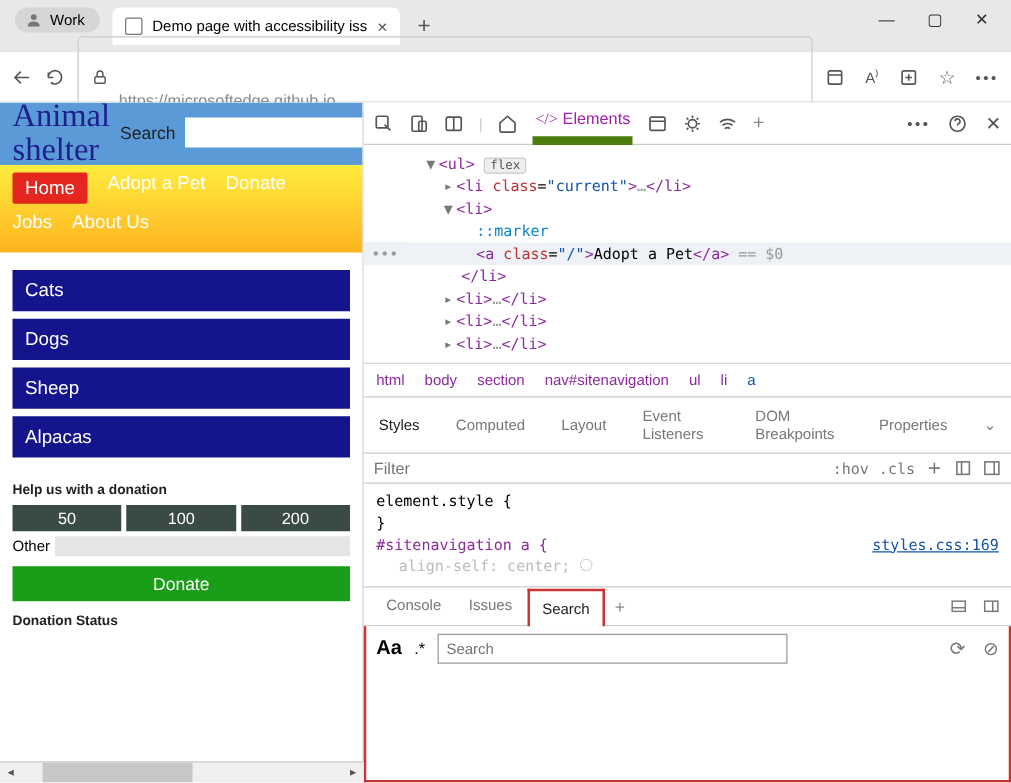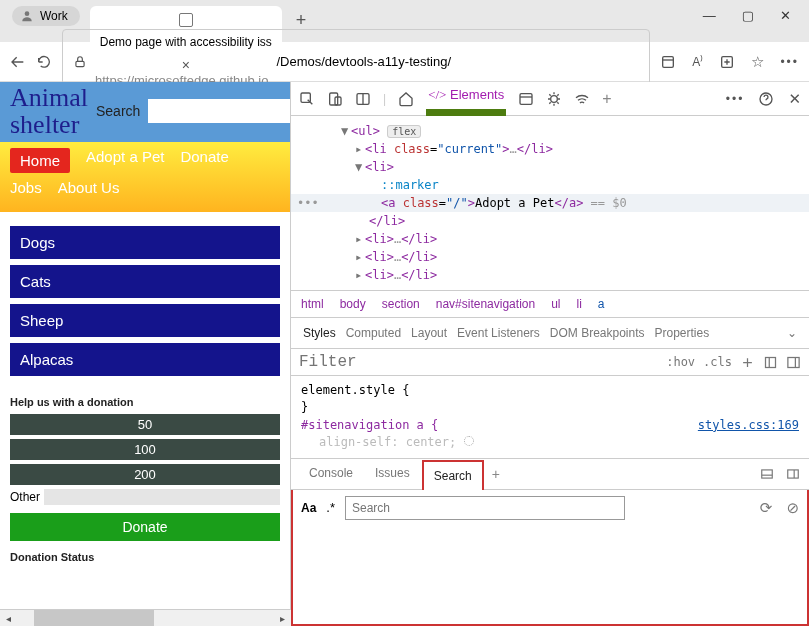--- a/index.html
+++ b/index.html
@@ -1,46 +1,46 @@
 <!DOCTYPE html>
 <html><head>
 <meta charset="utf-8">
 <style>
 * { box-sizing: border-box; margin: 0; padding: 0; }
 body { font-family: "Segoe UI", Arial, sans-serif; font-size: 12px; background: #fff; width: 809px; height: 626px; overflow: hidden; position: relative; }
 .titlebar { height: 42px; background: #e8e8e8; display: flex; align-items: flex-start; padding-top: 6px; }
 .work-pill { margin-left: 12px; background: #d6d6d6; border-radius: 14px; padding: 3px 12px 3px 8px; display: flex; align-items: center; gap: 6px; font-size: 12px; }
 .work-pill svg { width: 14px; height: 14px; }
-.tab { margin-left: 10px; background: #fff; border-radius: 6px 6px 0 0; padding: 7px 10px; display: flex; align-items: center; gap: 8px; max-width: 250px; font-size: 12px; flex-direction: column; }
+.tab { margin-left: 10px; background: #fff; border-radius: 6px 6px 0 0; padding: 7px 10px; display: flex; align-items: center; gap: 8px; max-width: 250px; font-size: 12px; }
 .tab .favicon { width: 14px; height: 14px; border: 1px solid #777; border-radius: 2px; }
 .tab .title { white-space: nowrap; overflow: hidden; text-overflow: ellipsis; max-width: 180px; }
 .tab .x { font-size: 14px; color: #555; }
 .new-tab { margin-left: 10px; font-size: 18px; color: #555; padding: 4px; }
 .winbtns { margin-left: auto; display: flex; gap: 26px; padding: 2px 18px 0; font-size: 13px; color: #333; }
 .addrbar { height: 40px; background: #fff; display: flex; align-items: center; padding: 0 10px; gap: 10px; border-bottom: 1px solid #ddd; }
 .nav-ico { width: 16px; height: 16px; color: #555; }
 .url-box { flex: 1; display: flex; align-items: center; gap: 8px; border: 1px solid #ccc; border-radius: 4px; padding: 5px 10px; font-size: 13px; }
 .url-box .lock { width: 14px; height: 14px; }
 .url-box .path-grey { color: #888; margin-top: 38px; }
 .addrbar .right-ico { display: flex; gap: 16px; align-items: center; color: #555; }
 .content-row { display: flex; height: calc(626px - 42px - 40px); }
 .site-pane { width: 291px; overflow: hidden; background: #fff; border-right: 1px solid #ccc; }
-.site-header { background: #5a9ad6; padding: 8px 10px 10px; display: flex; align-items: center; gap: 8px; height: 60px; }
+.site-header { background: #5a9ad6; padding: 8px 10px 10px; display: flex; align-items: center; gap: 8px; height: 50px; }
 .site-title { font-size: 26px; font-family: "Segoe UI Light", "Segoe UI"; color: #1e1e8c; line-height: 1.05; flex: 0 0 auto; }
 .site-title span { display: block; }
 .search-lbl { font-size: 14px; color: #222; }
 .search-input { flex: 1; height: 24px; background: #fff; border: none; }
 .site-nav { background: linear-gradient(#ffec3f, #ffb41f); padding: 6px 10px 10px; color: #fff; font-size: 15px; }
 .site-nav .row { display: flex; gap: 16px; margin-bottom: 6px; }
 .nav-item { color: #fff; }
 .nav-item.home { background: #e4261e; padding: 4px 10px; border-radius: 2px; }
 .animal-list { padding: 14px 10px; display: flex; flex-direction: column; gap: 6px; }
 .animal { background: #14148c; color: #fff; padding: 8px 10px; font-size: 15px; }
 .section-h { font-weight: bold; font-size: 11px; padding: 6px 10px; color: #222; }
-.donate-row { display: flex; gap: 4px; padding: 0 10px; flex-direction: column; }
+.donate-row { display: flex; gap: 4px; padding: 0 10px; }
 .donate-btn { flex: 1; background: #3a4a44; color: #fff; text-align: center; padding: 3px 0; font-size: 13px; }
 .other-row { display: flex; align-items: center; padding: 4px 10px; gap: 4px; }
 .other-row .bar { flex: 1; height: 16px; background: #e5e5e5; }
 .donate-full { margin: 4px 10px; background: #1a9e1a; color: #fff; text-align: center; padding: 6px; font-size: 14px; }
 .hscroll { position: absolute; bottom: 0; left: 0; width: 291px; height: 17px; background: #f0f0f0; border-top: 1px solid #ccc; display: flex; }
 .hscroll .thumb { width: 120px; height: 100%; background: #c7c7c7; margin-left: 17px; }
 .hscroll .arr { width: 17px; text-align: center; color: #555; font-size: 10px; line-height: 17px; }
 .devtools { flex: 1; display: flex; flex-direction: column; background: #fff; }
 .dt-top { height: 34px; border-bottom: 1px solid #ccc; display: flex; align-items: center; padding: 0 8px; gap: 12px; }
 .dt-top .ico { width: 16px; height: 16px; color: #555; }
@@ -52,40 +52,40 @@
 .dom-tree .attr { color: #b33; }
 .dom-tree .val { color: #15a; }
 .dom-tree .marker { color: #0a85c7; }
 .dom-tree .flex-badge { background: #eee; border: 1px solid #ccc; border-radius: 3px; padding: 0 4px; font-size: 10px; color: #555; }
 .dom-tree .triangle { color: #777; display: inline-block; width: 10px; }
 .dom-tree .selected-row { background: #eef2f6; display: block; position: relative; margin-left: -50px; padding-left: 70px; }
 .dom-tree .grey { color: #999; }
 .dom-tree .row-dots { position: absolute; left: 0; color: #999; background: #eef2f6; padding: 0 6px; }
 .crumbs { border-top: 1px solid #ccc; padding: 6px 10px; font-size: 12px; color: #8d2aa0; display: flex; gap: 16px; }
 .crumbs .sel { color: #15a; }
-.style-tabs { border-top: 1px solid #ccc; display: flex; gap: 10px; padding: 8px 12px; font-size: 12px; color: #777; align-items: center; }
+.style-tabs { border-top: 1px solid #ccc; display: flex; gap: 29px; padding: 8px 12px; font-size: 12px; color: #777; align-items: center; }
 .style-tabs .active { color: #222; }
 .style-tabs .chev { margin-left: auto; }
 .filter-row { border-top: 1px solid #ccc; border-bottom: 1px solid #ccc; display: flex; align-items: center; padding: 4px 8px; gap: 8px; font-size: 12px; }
-.filter-row input { border: none; flex: 1; font-size: 16px; color: #888; outline: none; font-family: Liberation Mono, monospace; }
+.filter-row input { border: none; flex: 1; font-size: 13px; color: #888; outline: none; }
 .filter-row .badge { color: #777; font-family: Consolas, monospace; }
 .filter-row .ico { width: 15px; height: 15px; color: #777; }
 .css-pane { font-family: Consolas, monospace; font-size: 12px; padding: 6px 10px; line-height: 1.45; border-bottom: 1px solid #ccc; }
 .css-pane .sel { color: #8d2aa0; }
 .css-pane .link { color: #15a; float: right; text-decoration: underline; }
 .css-pane .prop { color: #555; padding-left: 18px; }
 .drawer-tabs-wrap { border-bottom: 1px solid #ccc; padding: 0 8px; display: flex; align-items: center; }
 .drawer-tabs { display: flex; gap: 2px; font-size: 12px; color: #777; }
 .drawer-tabs .tabd { padding: 7px 10px; }
 .drawer-tabs .tabd.active-red { color: #222; border: 2px solid #c33; border-bottom: none; position: relative; top: 1px; background: #fff; }
 .drawer-tabs .plus { padding: 7px 6px; color: #888; font-size: 14px; }
 .drawer-icons { margin-left: auto; display: flex; gap: 10px; color: #777; align-items: center; }
 .search-row { border: 2px solid #c33; border-top: none; height: 164px; padding: 6px 8px; background: #fff; display: flex; flex-direction: column; gap: 6px; }
 .search-bar { display: flex; align-items: center; gap: 10px; }
-.search-bar .Aa { font-weight: bold; font-size: 12px; }
+.search-bar .Aa { font-weight: bold; font-size: 16px; }
 .search-bar .dstar { font-size: 13px; }
 .search-bar input { flex: 0 0 280px; border: 1px solid #999; padding: 4px 6px; font-size: 12px; }
 .search-bar .r-icons { margin-left: auto; display: flex; gap: 14px; color: #777; font-size: 15px; }
 svg { display: block; }
 </style>
 </head>
 <body>
 
 <div class="titlebar">
   <div class="work-pill">
@@ -114,21 +114,20 @@
     </svg>
   <svg class="nav-ico" viewBox="0 0 24 24" stroke="#555" fill="none" stroke-width="2">
       <path d="M4 12a8 8 0 1 1 3 6M4 12V6m0 6h6"></path>
     </svg>
   <div class="url-box">
     <svg class="lock" viewBox="0 0 24 24" stroke="#555" fill="none" stroke-width="2">
         <rect x="5" y="11" width="14" height="9" rx="2"></rect>
         <path d="M8 11V7a4 4 0 0 1 8 0v4"></path>
       </svg>
     <span class="path-grey">https://microsoftedge.github.io</span>
-      <span>/Demos/devtools-a11y-testing/</span>
   </div>
   <div class="right-ico">
     <svg class="nav-ico" viewBox="0 0 24 24" stroke="#555" fill="none" stroke-width="2">
         <rect x="4" y="4" width="16" height="16" rx="2"></rect>
         <path d="M4 9h16"></path>
       </svg>
     <span style="font-size:12px">A⁾</span>
     <svg class="nav-ico" viewBox="0 0 24 24" stroke="#555" fill="none" stroke-width="2">
         <rect x="4" y="4" width="16" height="16" rx="2"></rect>
         <path d="M12 8v8M8 12h8"></path>
@@ -153,22 +152,22 @@
         <span class="nav-item home">Home</span>
         <span class="nav-item">Adopt a Pet</span>
         <span class="nav-item">Donate</span>
       </div>
       <div class="row">
         <span class="nav-item">Jobs</span>
         <span class="nav-item">About Us</span>
       </div>
     </div>
     <div class="animal-list">
+      <div class="animal">Cats</div>
       <div class="animal">Dogs</div>
-      <div class="animal">Cats</div>
       <div class="animal">Sheep</div>
       <div class="animal">Alpacas</div>
     </div>
     <div class="section-h">Help us with a donation</div>
     <div class="donate-row">
       <div class="donate-btn">50</div>
       <div class="donate-btn">100</div>
       <div class="donate-btn">200</div>
     </div>
     <div class="other-row">

